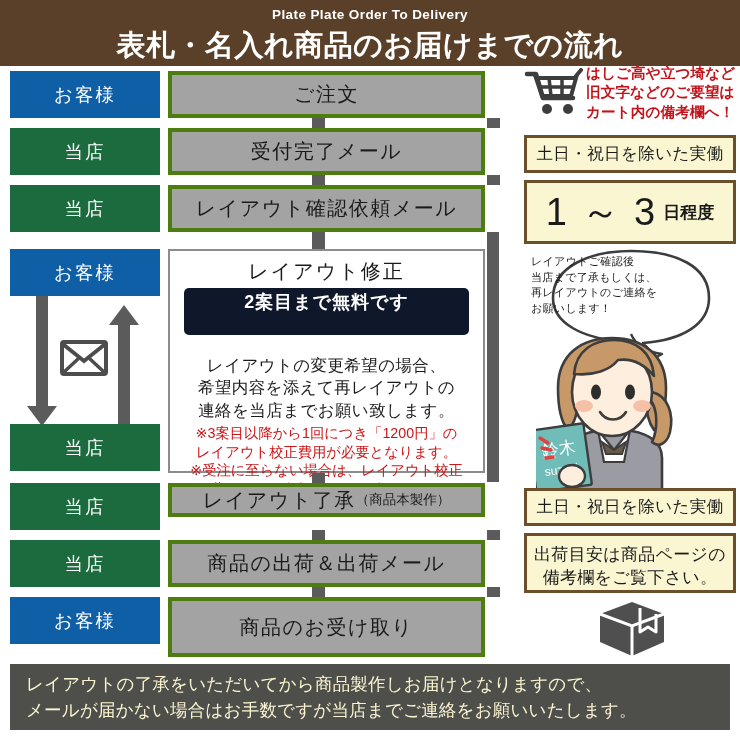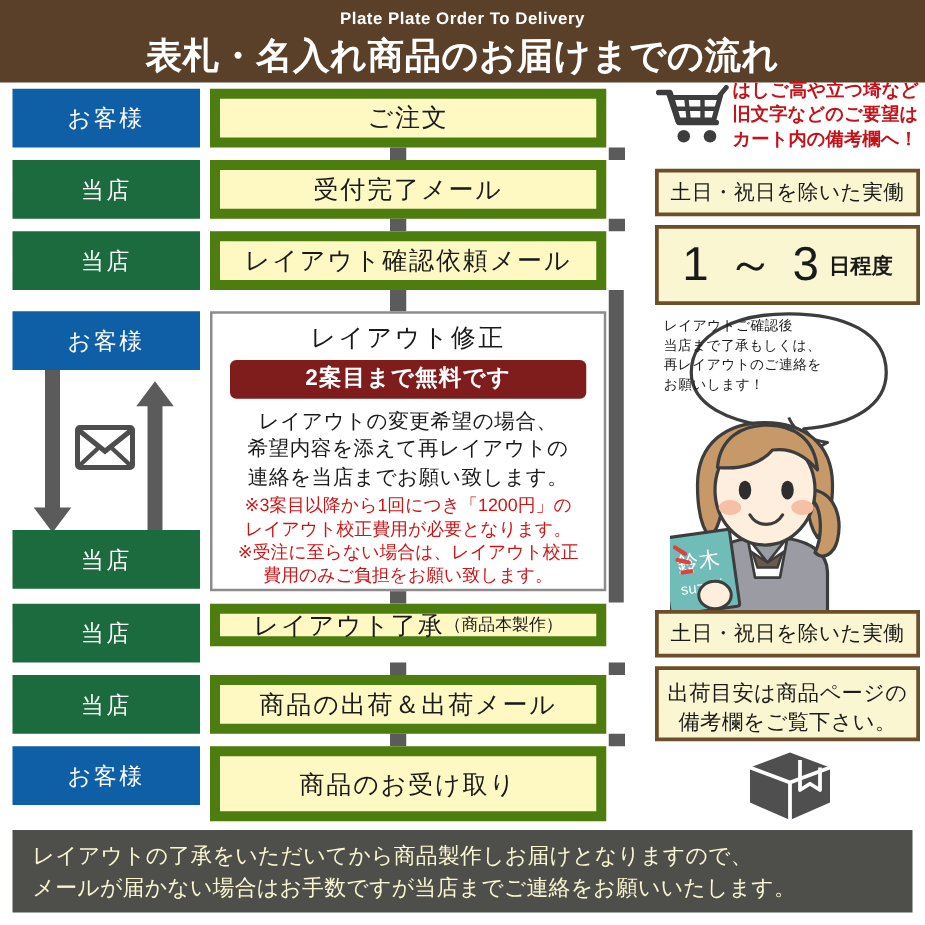--- a/index.html
+++ b/index.html
@@ -34,21 +34,21 @@
     position:absolute;left:10px;width:150px;height:47px;
     color:#ffffff;font-size:18.5px;font-weight:500;
     display:flex;align-items:center;justify-content:center;
     letter-spacing:2px;
   }
   .badge.cust{background:#0f5fa6;}
   .badge.shop{background:#1c6b3f;}
 
   .fbox{
     position:absolute;left:168px;width:317px;
-    background:#fef9c3;border:8px solid #4d7c0f;
+    background:#a3a3a3;border:4px solid #4d7c0f;
     box-sizing:border-box;
     display:flex;align-items:center;justify-content:center;
     font-size:20px;color:#1a1a1a;letter-spacing:1.5px;
   }
   .fbox .sub{font-size:13.5px;letter-spacing:0;}
 
   
   .tab{
     position:absolute;width:13px;background:#5b5b5b;
   }
@@ -71,26 +71,26 @@
   }
 
   
   .revbox{
     position:absolute;left:168px;top:249px;width:317px;height:224px;
     background:#ffffff;border:2px solid #8c8c8c;box-sizing:border-box;
     text-align:center;
   }
   .rev-title{font-size:20px;color:#1a1a1a;letter-spacing:2px;margin-top:9px;line-height:1.1;}
   .rev-banner{
-    margin:6px 14px 0 14px;background:#7f1d1d;color:#ffffff;
+    margin:6px 14px 0 14px;background:#0f172a;color:#ffffff;
     font-size:18px;font-weight:700;letter-spacing:1px;
-    border-radius:5px;padding:5px 0 8px 0;line-height:1;
+    border-radius:5px;padding:5px 0 24px 0;line-height:1;
   }
   .rev-body{
-    margin-top:7px;font-size:16.5px;color:#1a1a1a;line-height:1.36;letter-spacing:.4px;
+    margin-top:19px;font-size:16.5px;color:#1a1a1a;line-height:1.36;letter-spacing:.4px;
   }
   .rev-note{
     margin-top:3px;font-size:14.3px;color:#cc1517;line-height:1.3;letter-spacing:0;font-weight:500;
   }
 
   
   .cart-wrap{position:absolute;left:524px;top:64px;width:212px;height:58px;}
   .cart-icon{position:absolute;left:0;top:4px;width:60px;height:50px;}
   .cart-text{
     position:absolute;left:62px;top:0px;width:150px;

